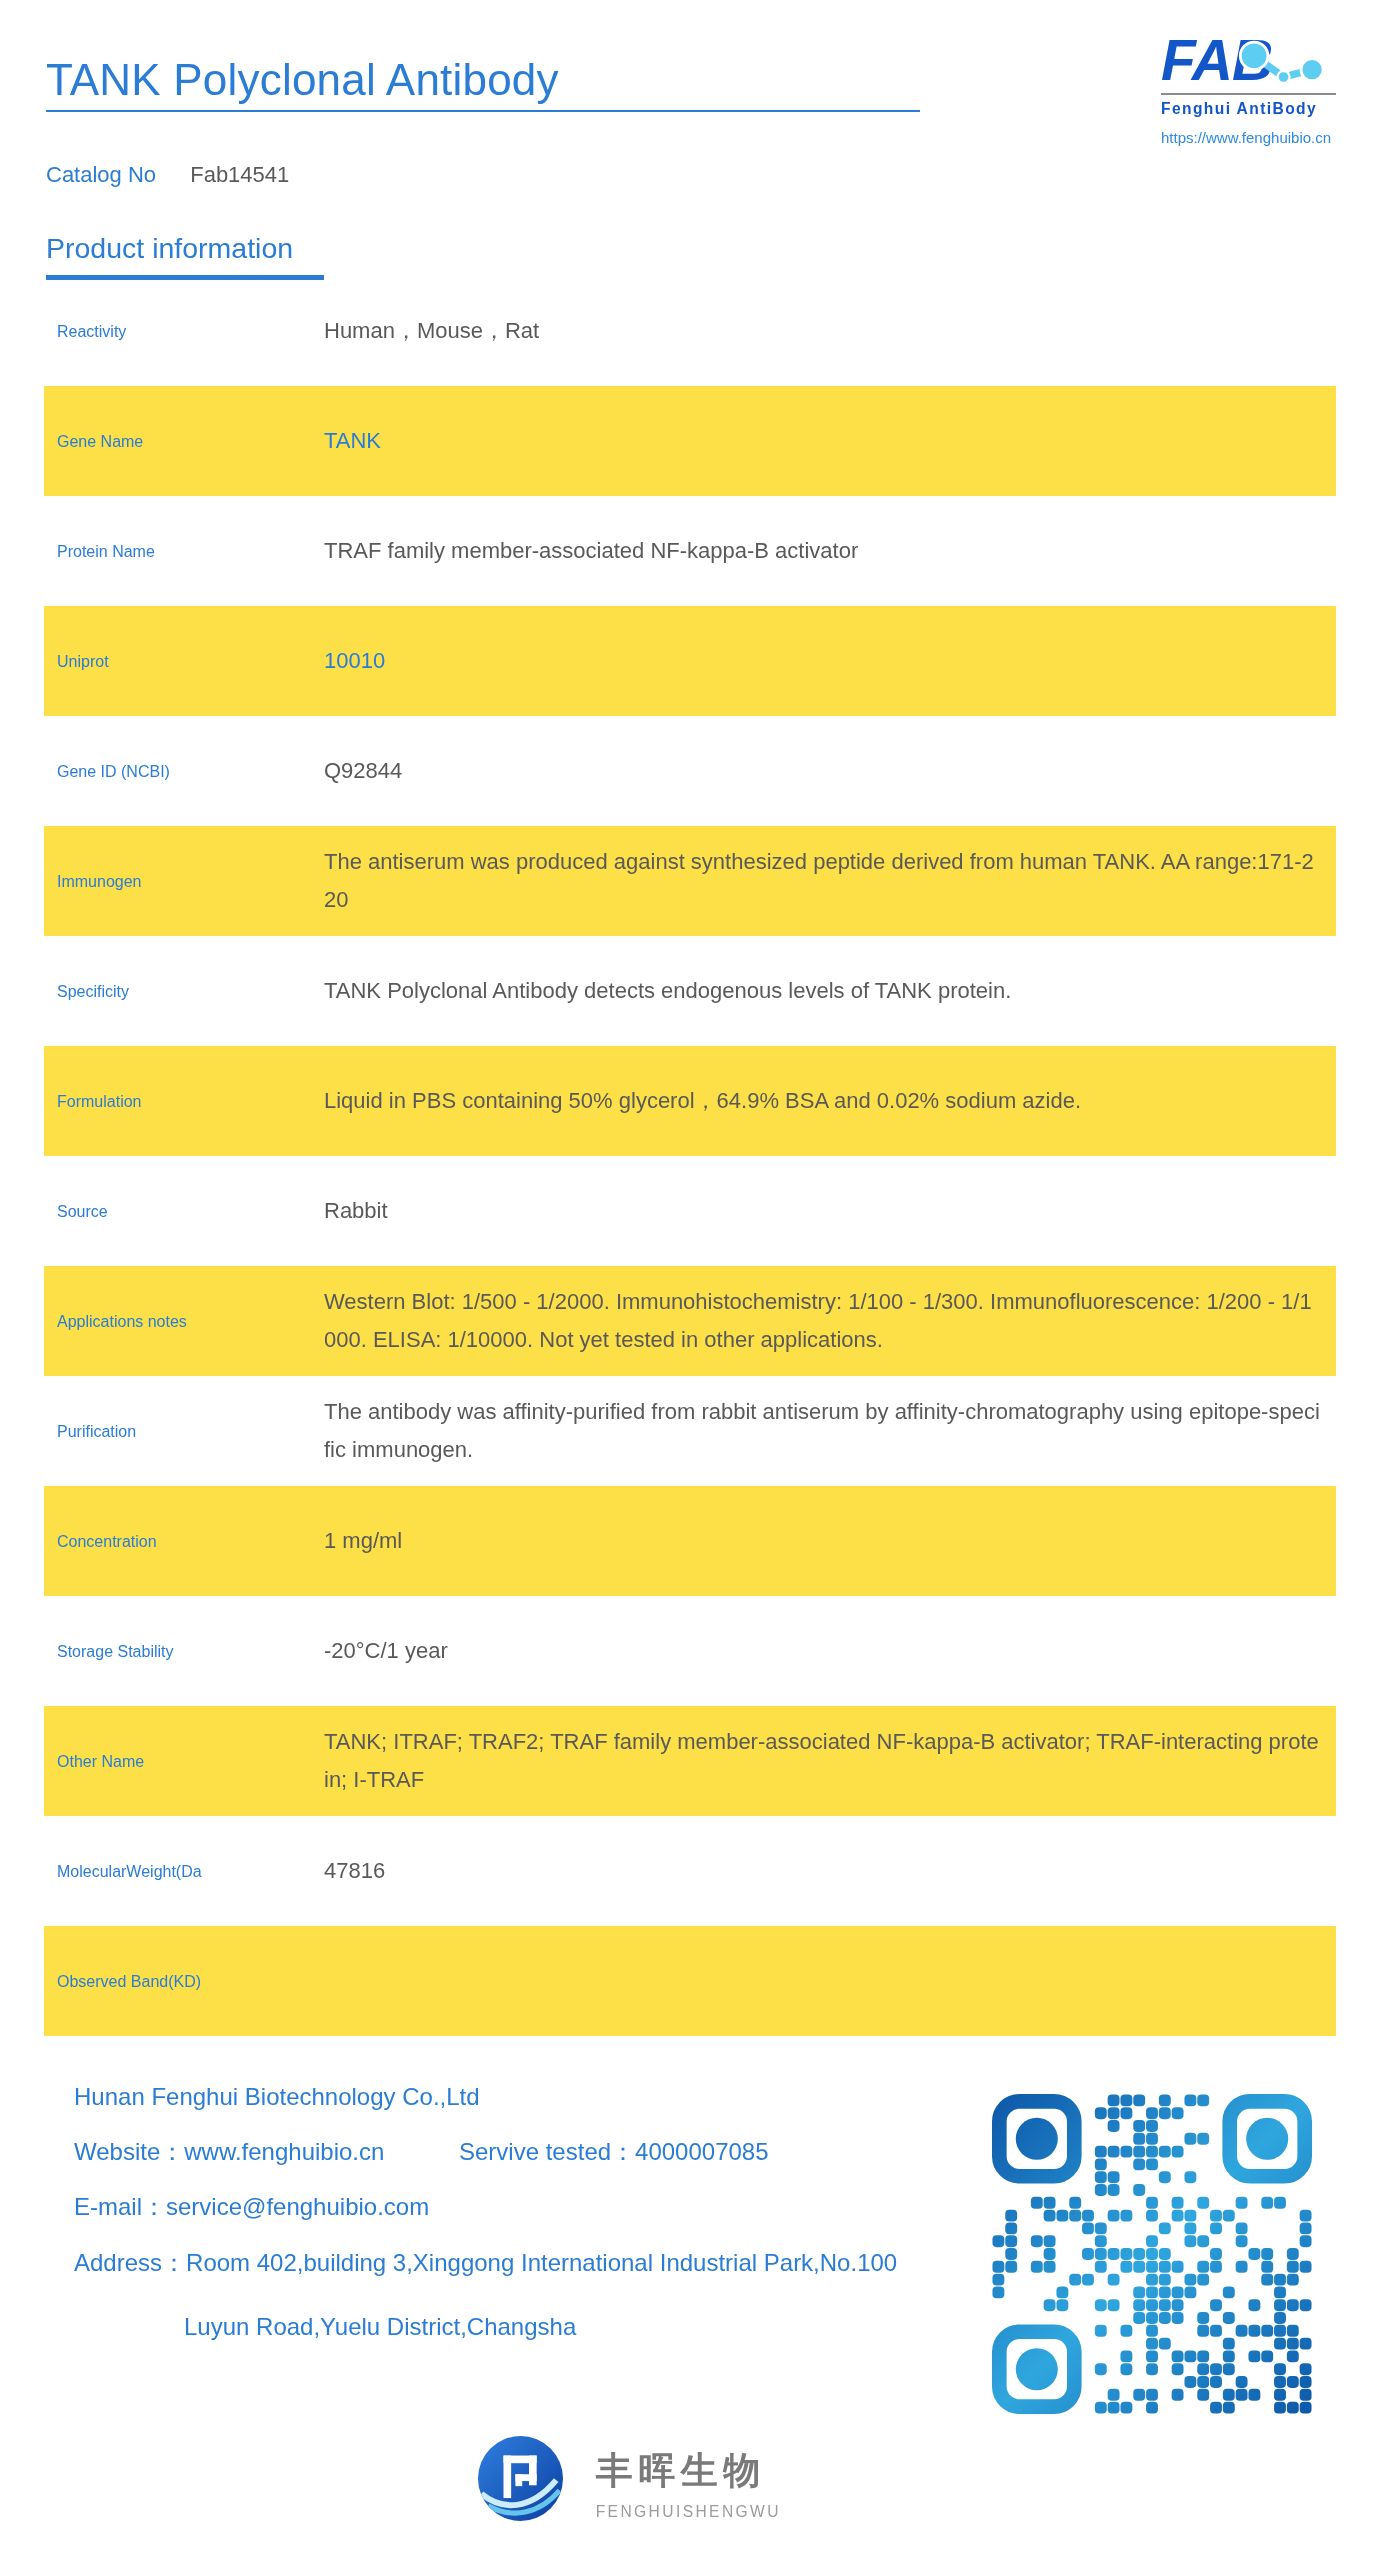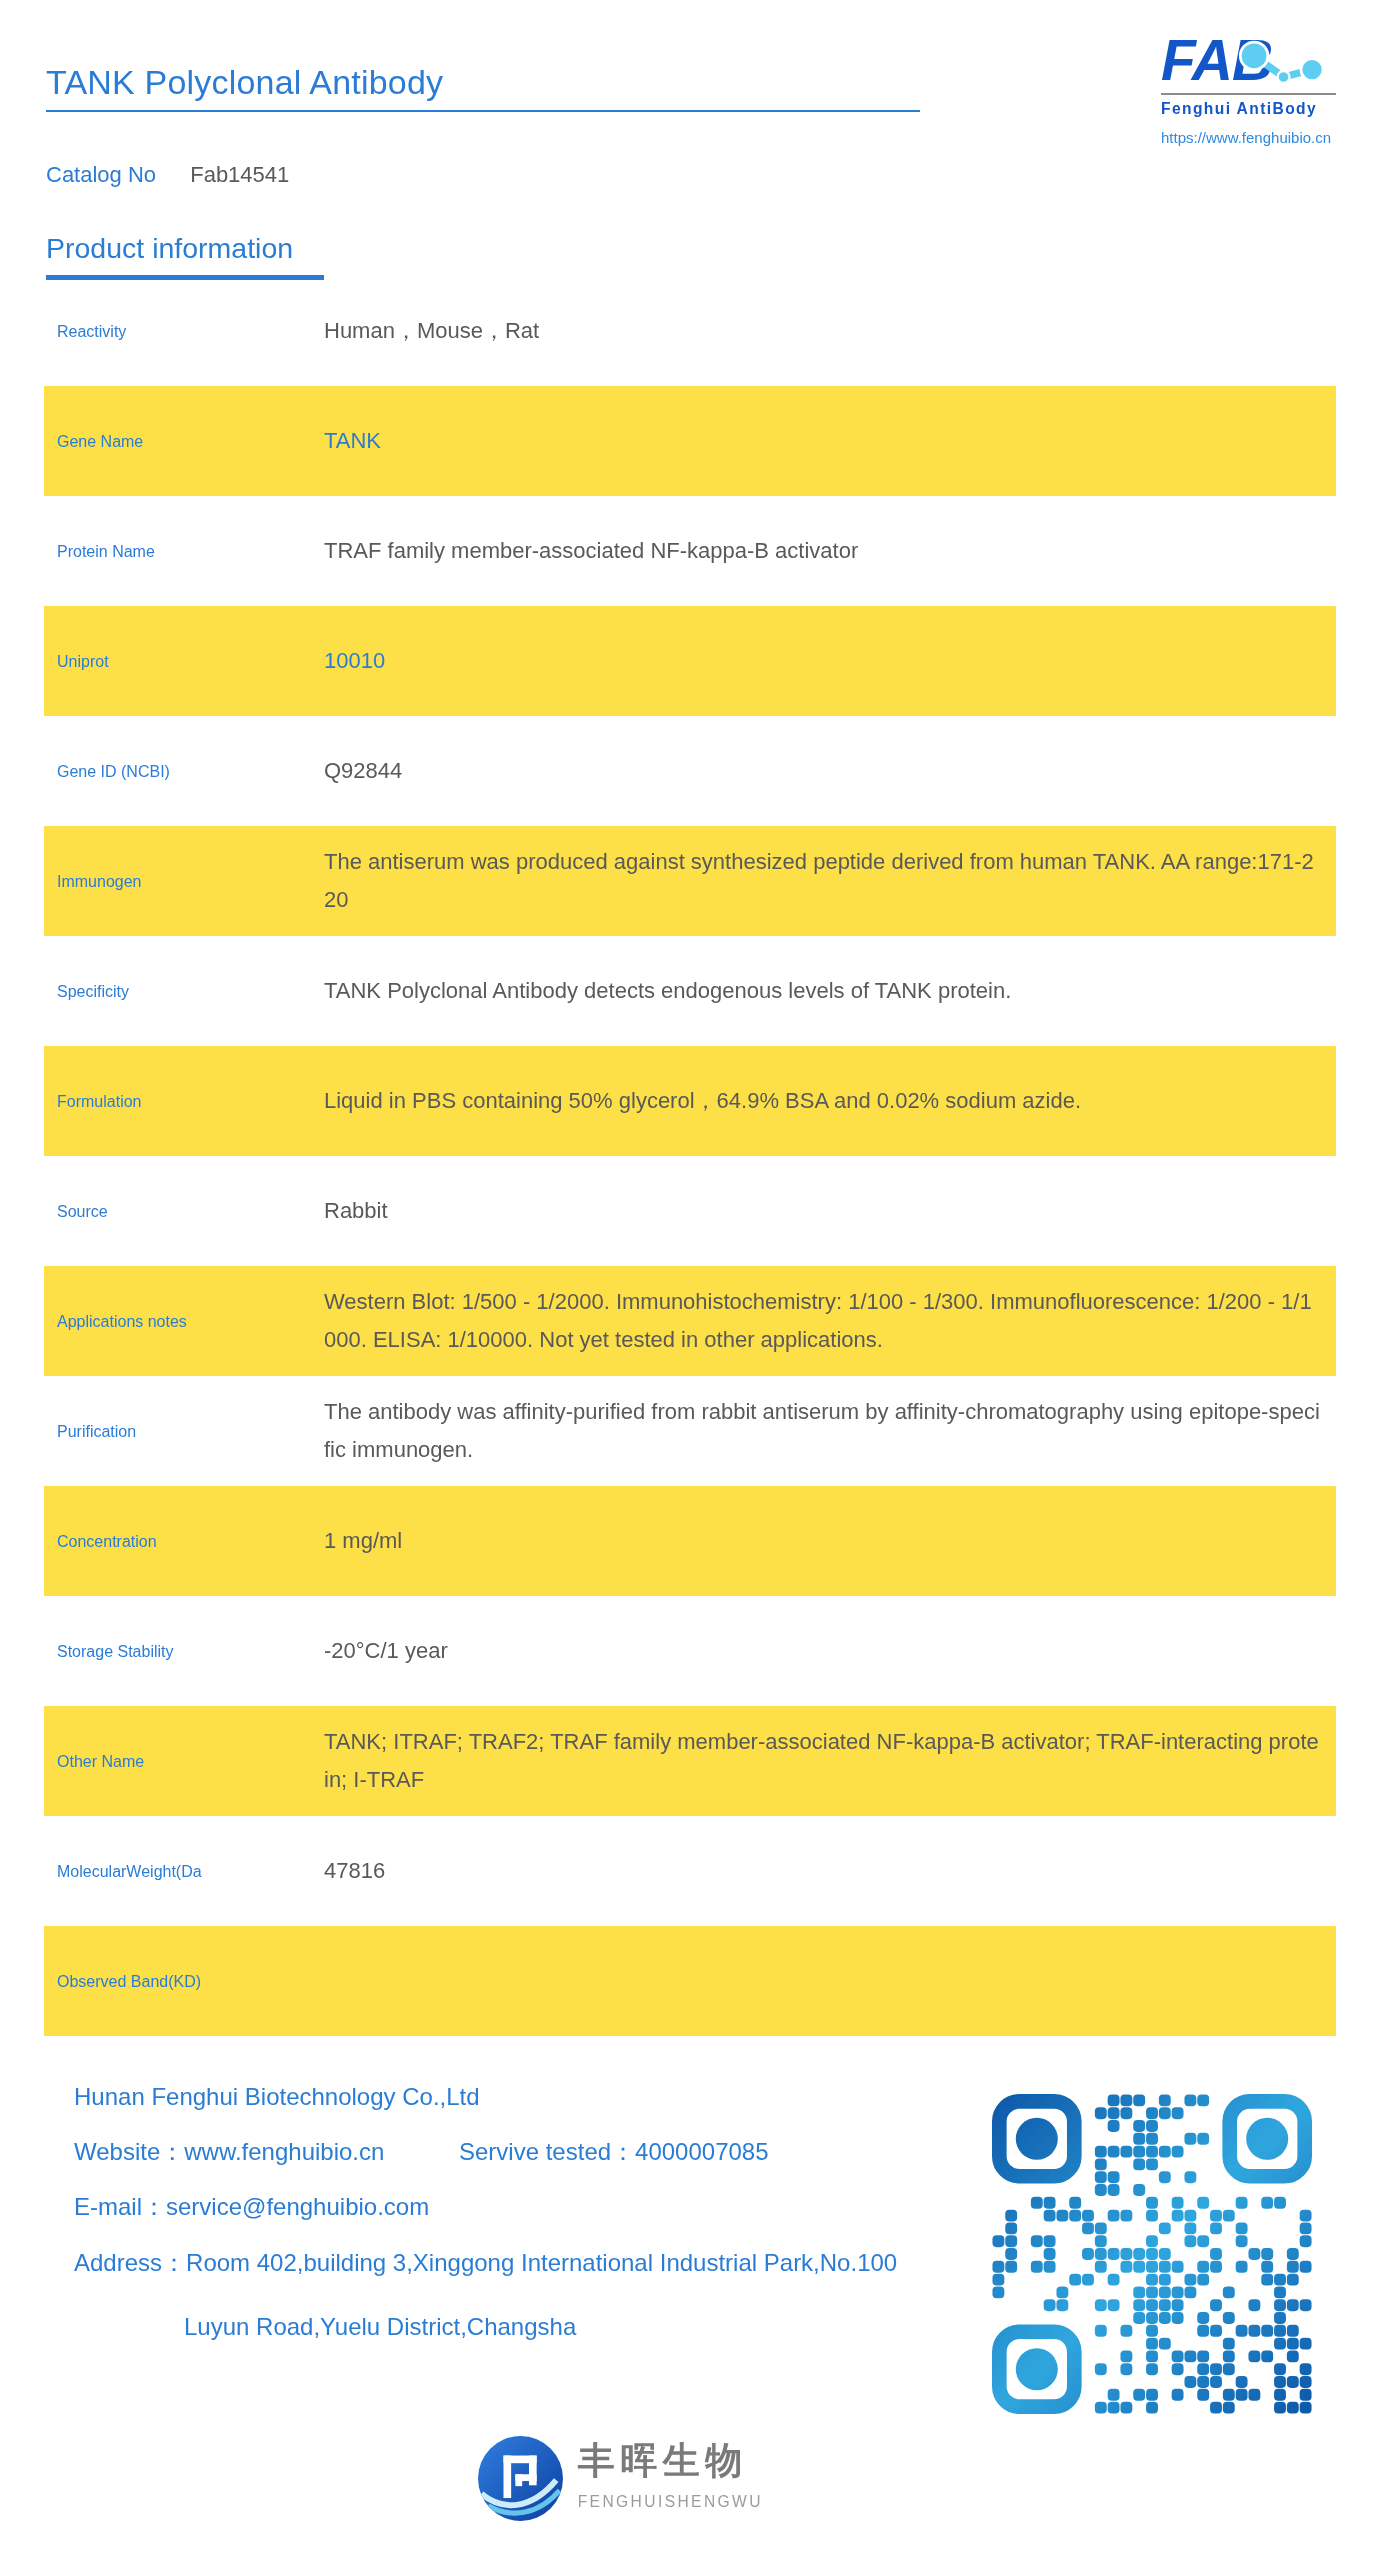--- a/index.html
+++ b/index.html
@@ -1,21 +1,21 @@
 <!DOCTYPE html>
 <html style="font-size:14.7px"><head>
 <meta charset="utf-8">
 <style>
   * { margin:0; padding:0; box-sizing:border-box; }
   html,body { background:#ffffff; }
   body { font-family:"Liberation Sans","DejaVu Sans",sans-serif; }
   .page { position:relative; width:1380px; height:2576px; background:#ffffff; overflow:hidden; }
 
   
-  .doc-title { position:absolute; left:46px; top:55px; font-size:34px; color:#2a7cd5; letter-spacing:0.2px;margin-top:8px; }
+  .doc-title { position:absolute; left:46px; top:55px; font-size:44px; color:#2a7cd5; letter-spacing:0.2px; }
   .title-rule { position:absolute; left:46px; top:110px; width:874px; height:1.8px; background:#2a7cd5; }
 
   .fab-logo { position:absolute; left:1161px; top:31px; width:177px; }
   .fab-word { position:relative; font-size:57px; line-height:59px; font-weight:800; font-style:italic; color:#1256c8; letter-spacing:-0.9px; }
   .fab-molecule { position:absolute; left:0; top:0; width:177px; height:69px; pointer-events:none; }
   .fab-rule { width:175px; height:1.8px; background:#8c8c8c; margin-top:2.8px; }
   .fab-sub { margin-top:5.5px; font-size:15.6px; font-weight:700; color:#1256c8; letter-spacing:1.4px; }
   .fab-url { margin-top:11px; font-size:15px; color:#2e8ae0; }
 
   .catalog-line { position:absolute; left:46px; top:162px; font-size:22px; }
@@ -37,21 +37,21 @@
   .footer-line { position:absolute; font-size:24px; color:#2a7cd5; }
   .f-company  { left:74px; top:2083px; }
   .f-website  { left:74px; top:2136px; width:902px; }
   .f-hotline  { position:absolute; left:385px; top:0; }
   .f-email    { left:74px; top:2191px; }
   .f-address  { left:74px; top:2247px; }
   .f-address2 { left:184px; top:2313px; }
 
   .qr-wrap { position:absolute; left:992px; top:2094px; width:320px; height:320px; }
 
-  .brand { position:absolute; left:478px; top:2436px; display:flex; align-items:flex-start; }
+  .brand { position:absolute; left:478px; top:2436px; display:flex; align-items:flex-end;gap:18px; }
   .brand-icon { width:85px; height:85px; flex:none; }
   .brand-text { margin-left:14.7px; }
   .brand-cn { font-size:37px; color:#7a7a7a; letter-spacing:5.5px; font-weight:700; }
   .brand-en { font-size:15.6px; color:#9b9b9b; letter-spacing:2.4px; margin-top:7.4px; }
 </style>
 </head>
 <body>
 
 <div class="page">
 

